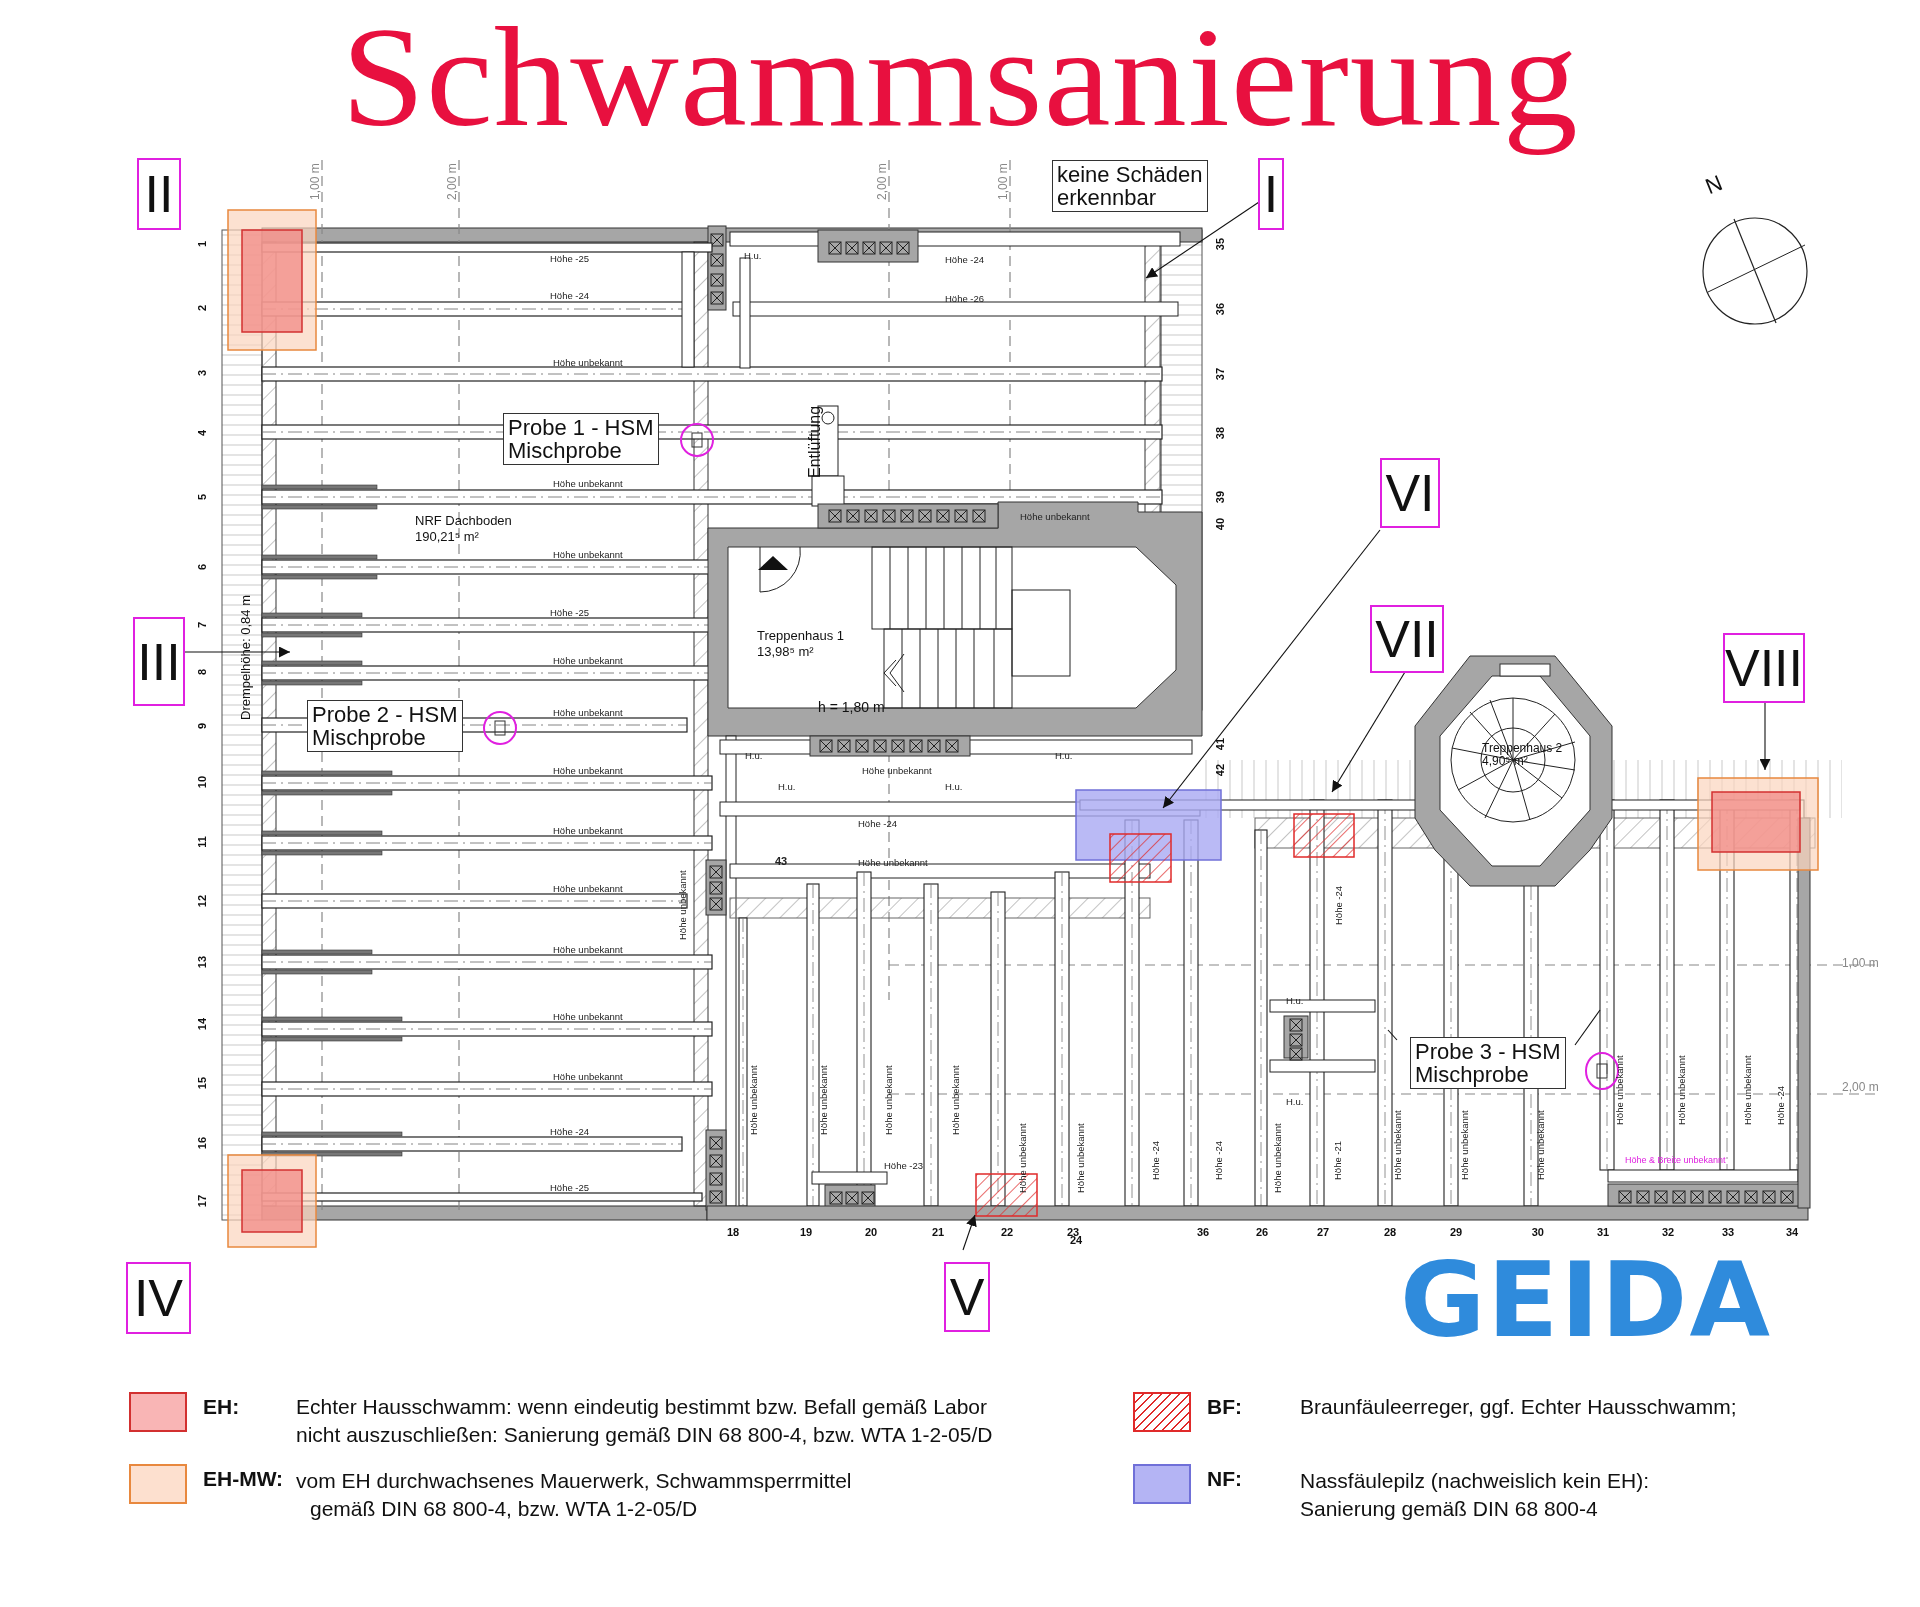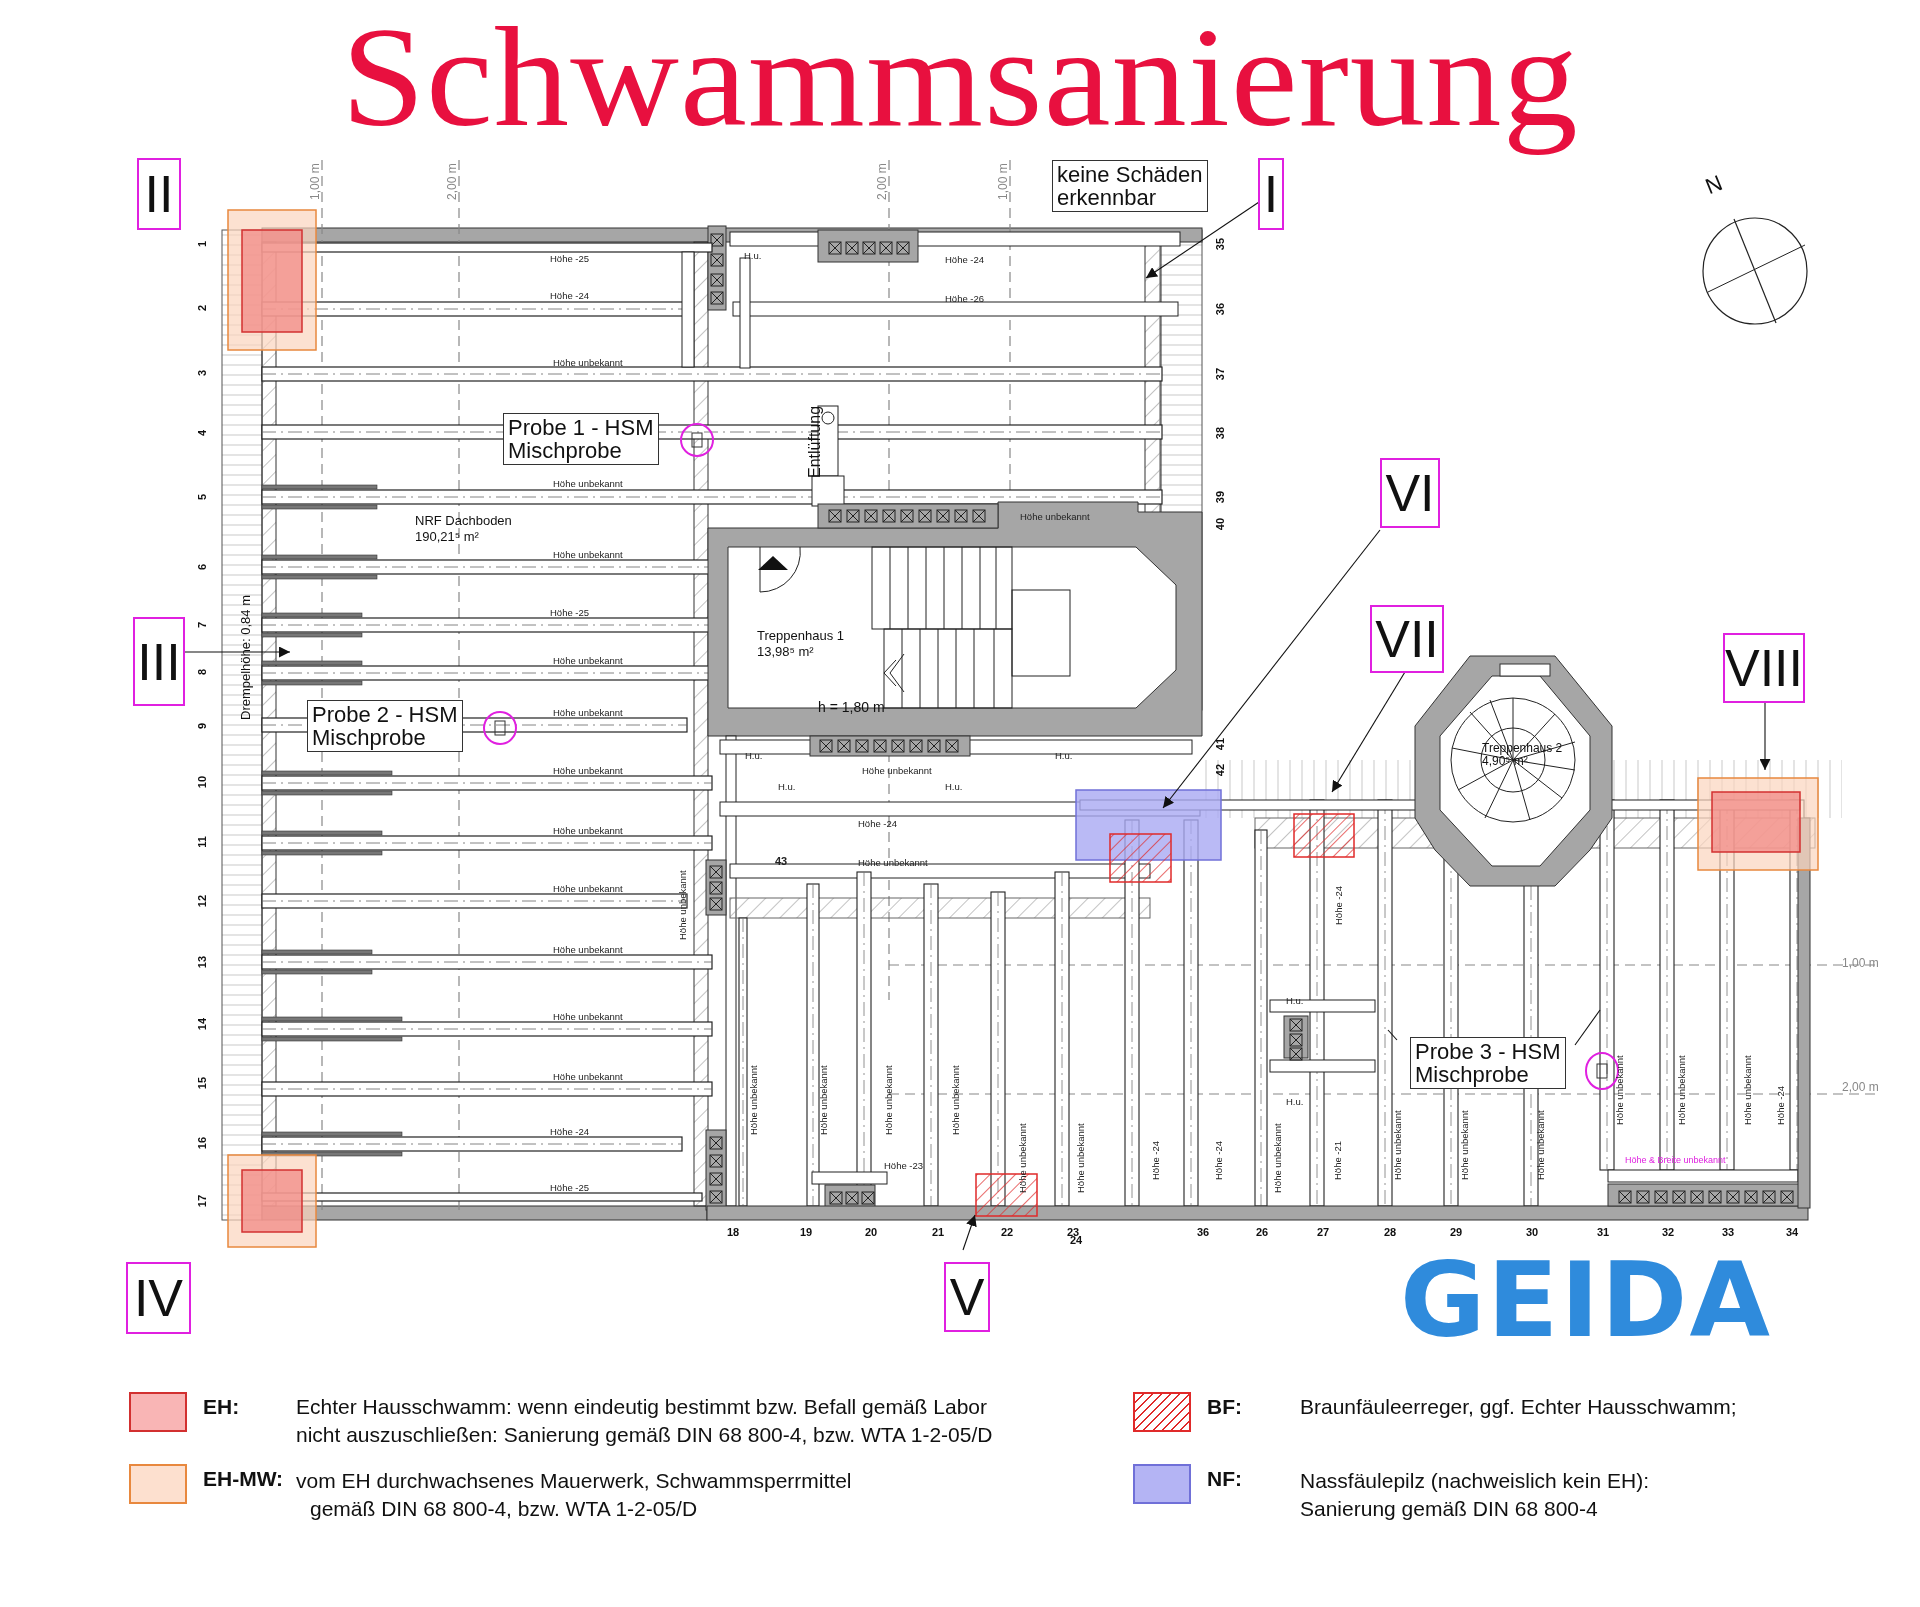--- a/index.html
+++ b/index.html
@@ -436,21 +436,21 @@
   <div class="collbl" style="left:859px; top:1226px;">20</div>
   <div class="collbl" style="left:926px; top:1226px;">21</div>
   <div class="collbl" style="left:995px; top:1226px;">22</div>
   <div class="collbl" style="left:1061px; top:1226px;">23</div>
   <div class="collbl" style="left:1064px; top:1226px;margin-top:8px;">24</div>
   <div class="collbl" style="left:1191px; top:1226px;">36</div>
   <div class="collbl" style="left:1250px; top:1226px;">26</div>
   <div class="collbl" style="left:1311px; top:1226px;">27</div>
   <div class="collbl" style="left:1378px; top:1226px;">28</div>
   <div class="collbl" style="left:1444px; top:1226px;">29</div>
-  <div class="collbl" style="left:1520px; top:1226px;">30</div>
+  <div class="collbl" style="left:1520px; top:1226px;text-align:right;">30</div>
   <div class="collbl" style="left:1591px; top:1226px;">31</div>
   <div class="collbl" style="left:1656px; top:1226px;">32</div>
   <div class="collbl" style="left:1716px; top:1226px;">33</div>
   <div class="collbl" style="left:1780px; top:1226px;">34</div>
 </div>
 <div class="small" style="left:775px; top:855px; font-weight:bold; font-size:11px;">43</div>
 
 <div>
   <div class="small" style="left:550px; top:253px;">Höhe -25</div>
   <div class="small" style="left:550px; top:290px;">Höhe -24</div>

